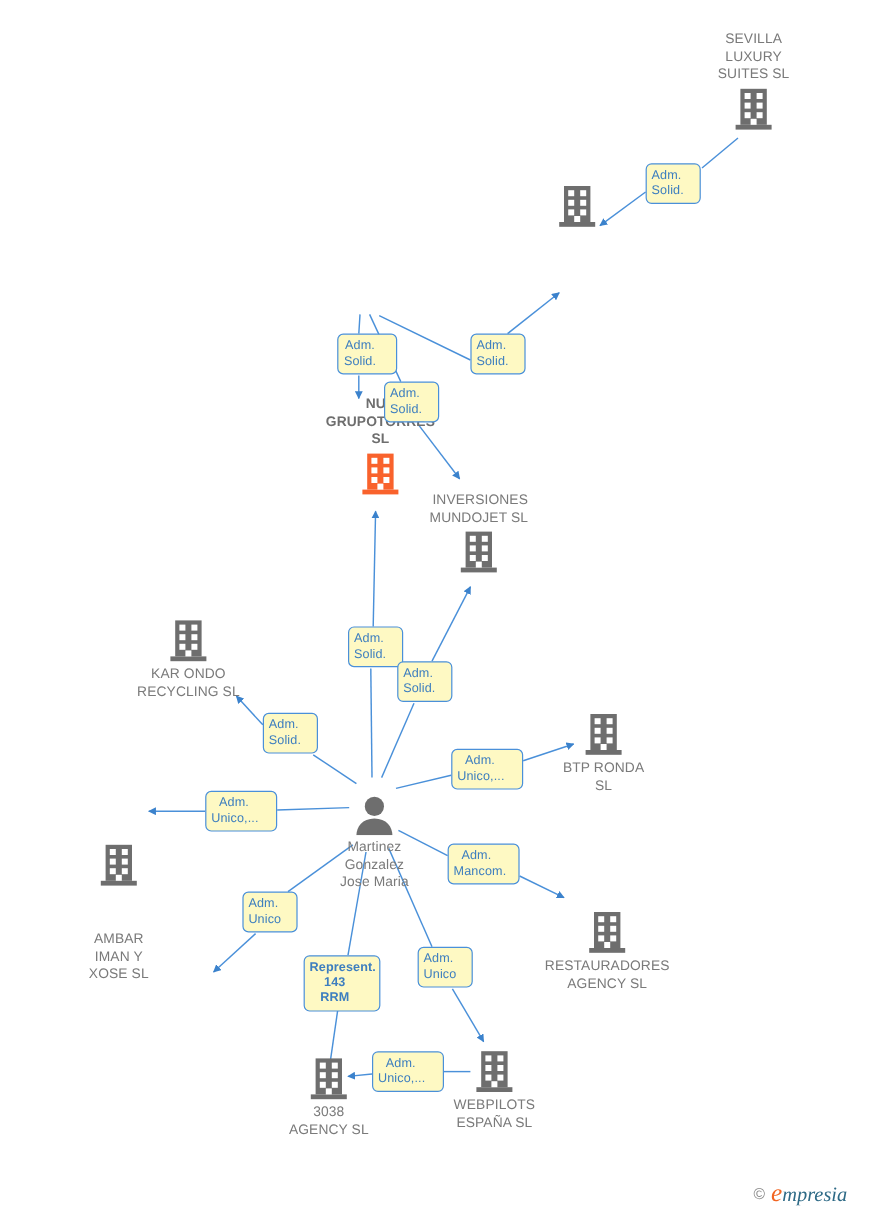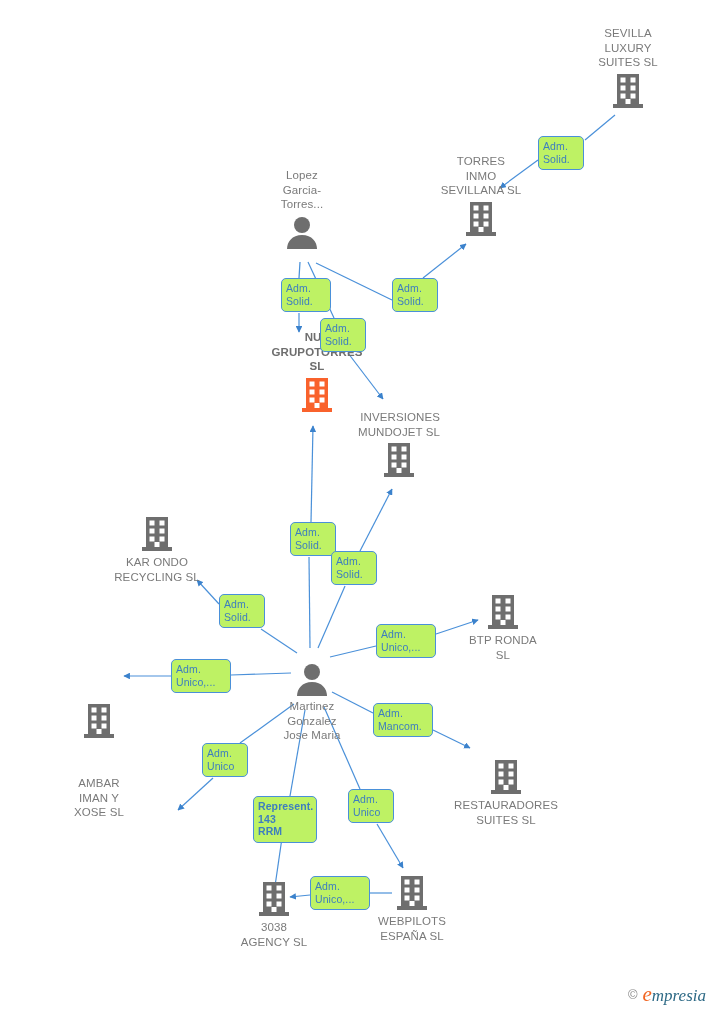--- a/index.html
+++ b/index.html
@@ -58,24 +58,25 @@
   .node.cap-below .glyph   { order: 1; }
   .node.cap-above .caption { order: 1; margin-bottom: 3px; }
   .node.cap-above .glyph   { order: 2; }
 
   
   .chip {
     position: absolute;
     box-sizing: border-box;
     border: 1px solid #4a90d9;
     border-radius: 5px;
-    background: #bef264;
+    background: #fef9c3;
     color: #3d7ebf;
     font-size: 10.5px;
     line-height: 12.5px;
+    text-align: center;
     padding: 3px 16px 4px 4px;
     white-space: pre-line;
     letter-spacing: 0.1px;
   }
 
   
   #watermark {
     position: absolute;
     right: 10px;
     bottom: 8px;
@@ -175,55 +176,39 @@
         <rect x="9.5" y="20.5" width="5" height="5"></rect>
               <rect x="19.5" y="20.5" width="5" height="5"></rect>
         <rect x="14.5" y="26" width="5" height="5"></rect>
             </g>
       </g>
         </svg>
     </div>
   </div>
 
   <div class="node cap-above" style="left:481px; top:154px;">
-    <div class="caption">TORRES
-INMO
-SEVILLANA  SL</div>
-    <div class="glyph">
-      <svg width="34" height="36" viewBox="0 0 34 36">
-          <g fill="#6e6e6e">
-        <rect x="6" y="1" width="22" height="30"></rect>
-            <rect x="2" y="31" width="30" height="4"></rect>
-        <g fill="#ffffff">
-              <rect x="9.5" y="4.5" width="5" height="5"></rect>
-              <rect x="19.5" y="4.5" width="5" height="5"></rect>
-        <rect x="9.5" y="12.5" width="5" height="5"></rect>
-              <rect x="19.5" y="12.5" width="5" height="5"></rect>
-        <rect x="9.5" y="20.5" width="5" height="5"></rect>
-              <rect x="19.5" y="20.5" width="5" height="5"></rect>
-        <rect x="14.5" y="26" width="5" height="5"></rect>
-            </g>
-      </g>
-        </svg>
-    </div>
-  </div>
-
-  <div class="node cap-above" style="left:302px; top:168px;">
-    <div class="caption">Lopez
-Garcia-
-Torres...</div>
-    <div class="glyph">
-      <svg width="34" height="34" viewBox="0 0 34 34">
-          <g fill="#6e6e6e">
-        <circle cx="17" cy="10" r="8"></circle>
-        <path d="M 17 20 C 7 20 2 27 2 34 L 32 34 C 32 27 27 20 17 20 Z"></path>
-      </g>
-        </svg>
-    </div>
-  </div>
+    <div class="glyph">
+      <svg width="34" height="36" viewBox="0 0 34 36">
+          <g fill="#6e6e6e">
+        <rect x="6" y="1" width="22" height="30"></rect>
+            <rect x="2" y="31" width="30" height="4"></rect>
+        <g fill="#ffffff">
+              <rect x="9.5" y="4.5" width="5" height="5"></rect>
+              <rect x="19.5" y="4.5" width="5" height="5"></rect>
+        <rect x="9.5" y="12.5" width="5" height="5"></rect>
+              <rect x="19.5" y="12.5" width="5" height="5"></rect>
+        <rect x="9.5" y="20.5" width="5" height="5"></rect>
+              <rect x="19.5" y="20.5" width="5" height="5"></rect>
+        <rect x="14.5" y="26" width="5" height="5"></rect>
+            </g>
+      </g>
+        </svg>
+    </div>
+  </div>
+
 
   <div class="node cap-above highlight" style="left:317px; top:330px;">
     <div class="caption">NUE
 GRUPOTORRES
 SL</div>
     <div class="glyph">
       <svg width="34" height="36" viewBox="0 0 34 36">
           <g fill="#f9622c">
         <rect x="6" y="1" width="22" height="30"></rect>
             <rect x="2" y="31" width="30" height="4"></rect>
@@ -356,21 +341,21 @@
         <rect x="9.5" y="12.5" width="5" height="5"></rect>
               <rect x="19.5" y="12.5" width="5" height="5"></rect>
         <rect x="9.5" y="20.5" width="5" height="5"></rect>
               <rect x="19.5" y="20.5" width="5" height="5"></rect>
         <rect x="14.5" y="26" width="5" height="5"></rect>
             </g>
       </g>
         </svg>
     </div>
     <div class="caption">RESTAURADORES
-SUITES  SL</div>
+AGENCY  SL</div>
   </div>
 
 
   <div class="node cap-below" style="left:412px; top:875px;">
     <div class="glyph">
       <svg width="34" height="36" viewBox="0 0 34 36">
           <g fill="#6e6e6e">
         <rect x="6" y="1" width="22" height="30"></rect>
             <rect x="2" y="31" width="30" height="4"></rect>
         <g fill="#ffffff">

